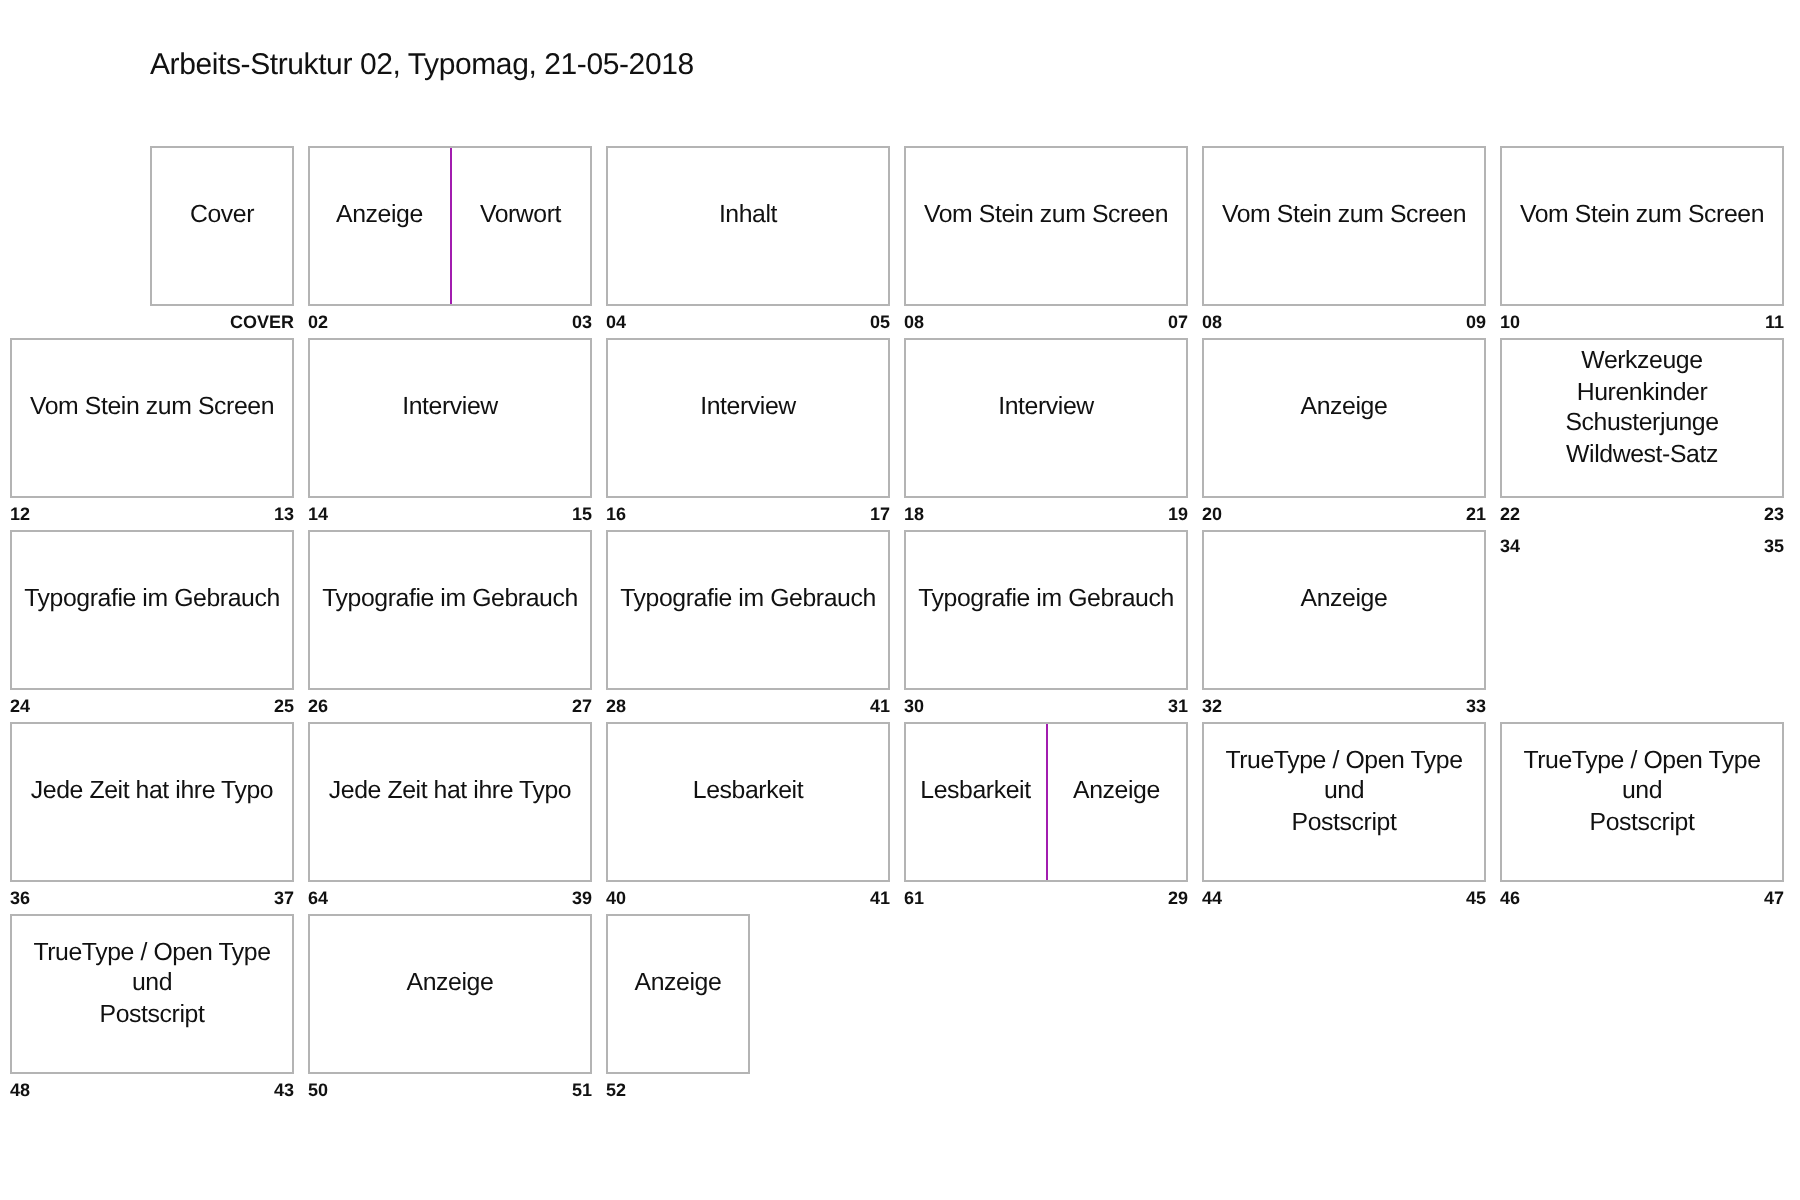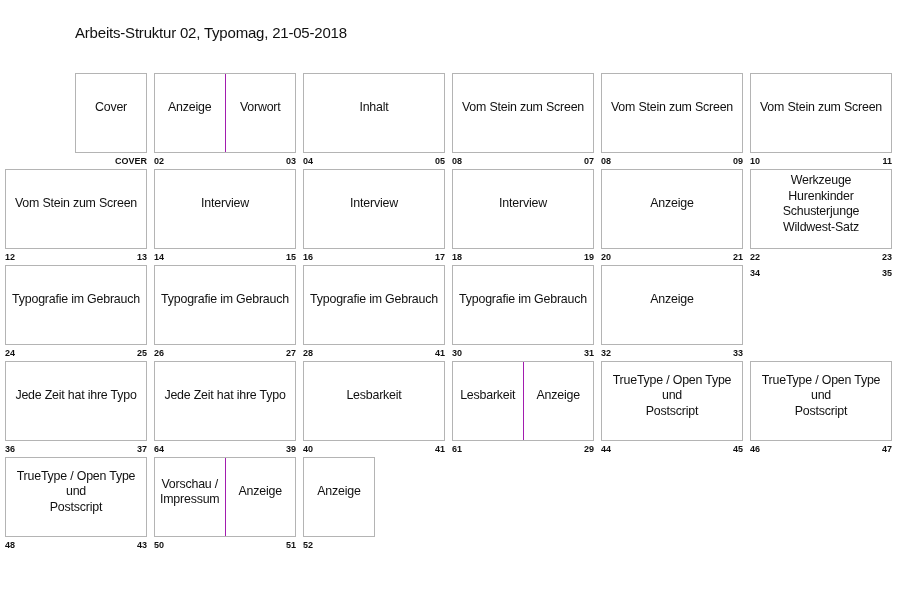--- a/index.html
+++ b/index.html
@@ -313,24 +313,20 @@
             </div>
           </div>
           <div class="nums">
             <span class="n">48</span>
             <span class="n">43</span>
           </div>
         </div>
         <div class="cell">
           <div class="box">
             <div class="pane">
-              <div class="label">Vorschau /
-Impressum</div>
-            </div>
-            <div class="pane">
               <div class="label">Anzeige</div>
             </div>
           </div>
           <div class="nums">
             <span class="n">50</span>
             <span class="n">51</span>
           </div>
         </div>
         <div class="cell half-left">
           <div class="box halfw">

